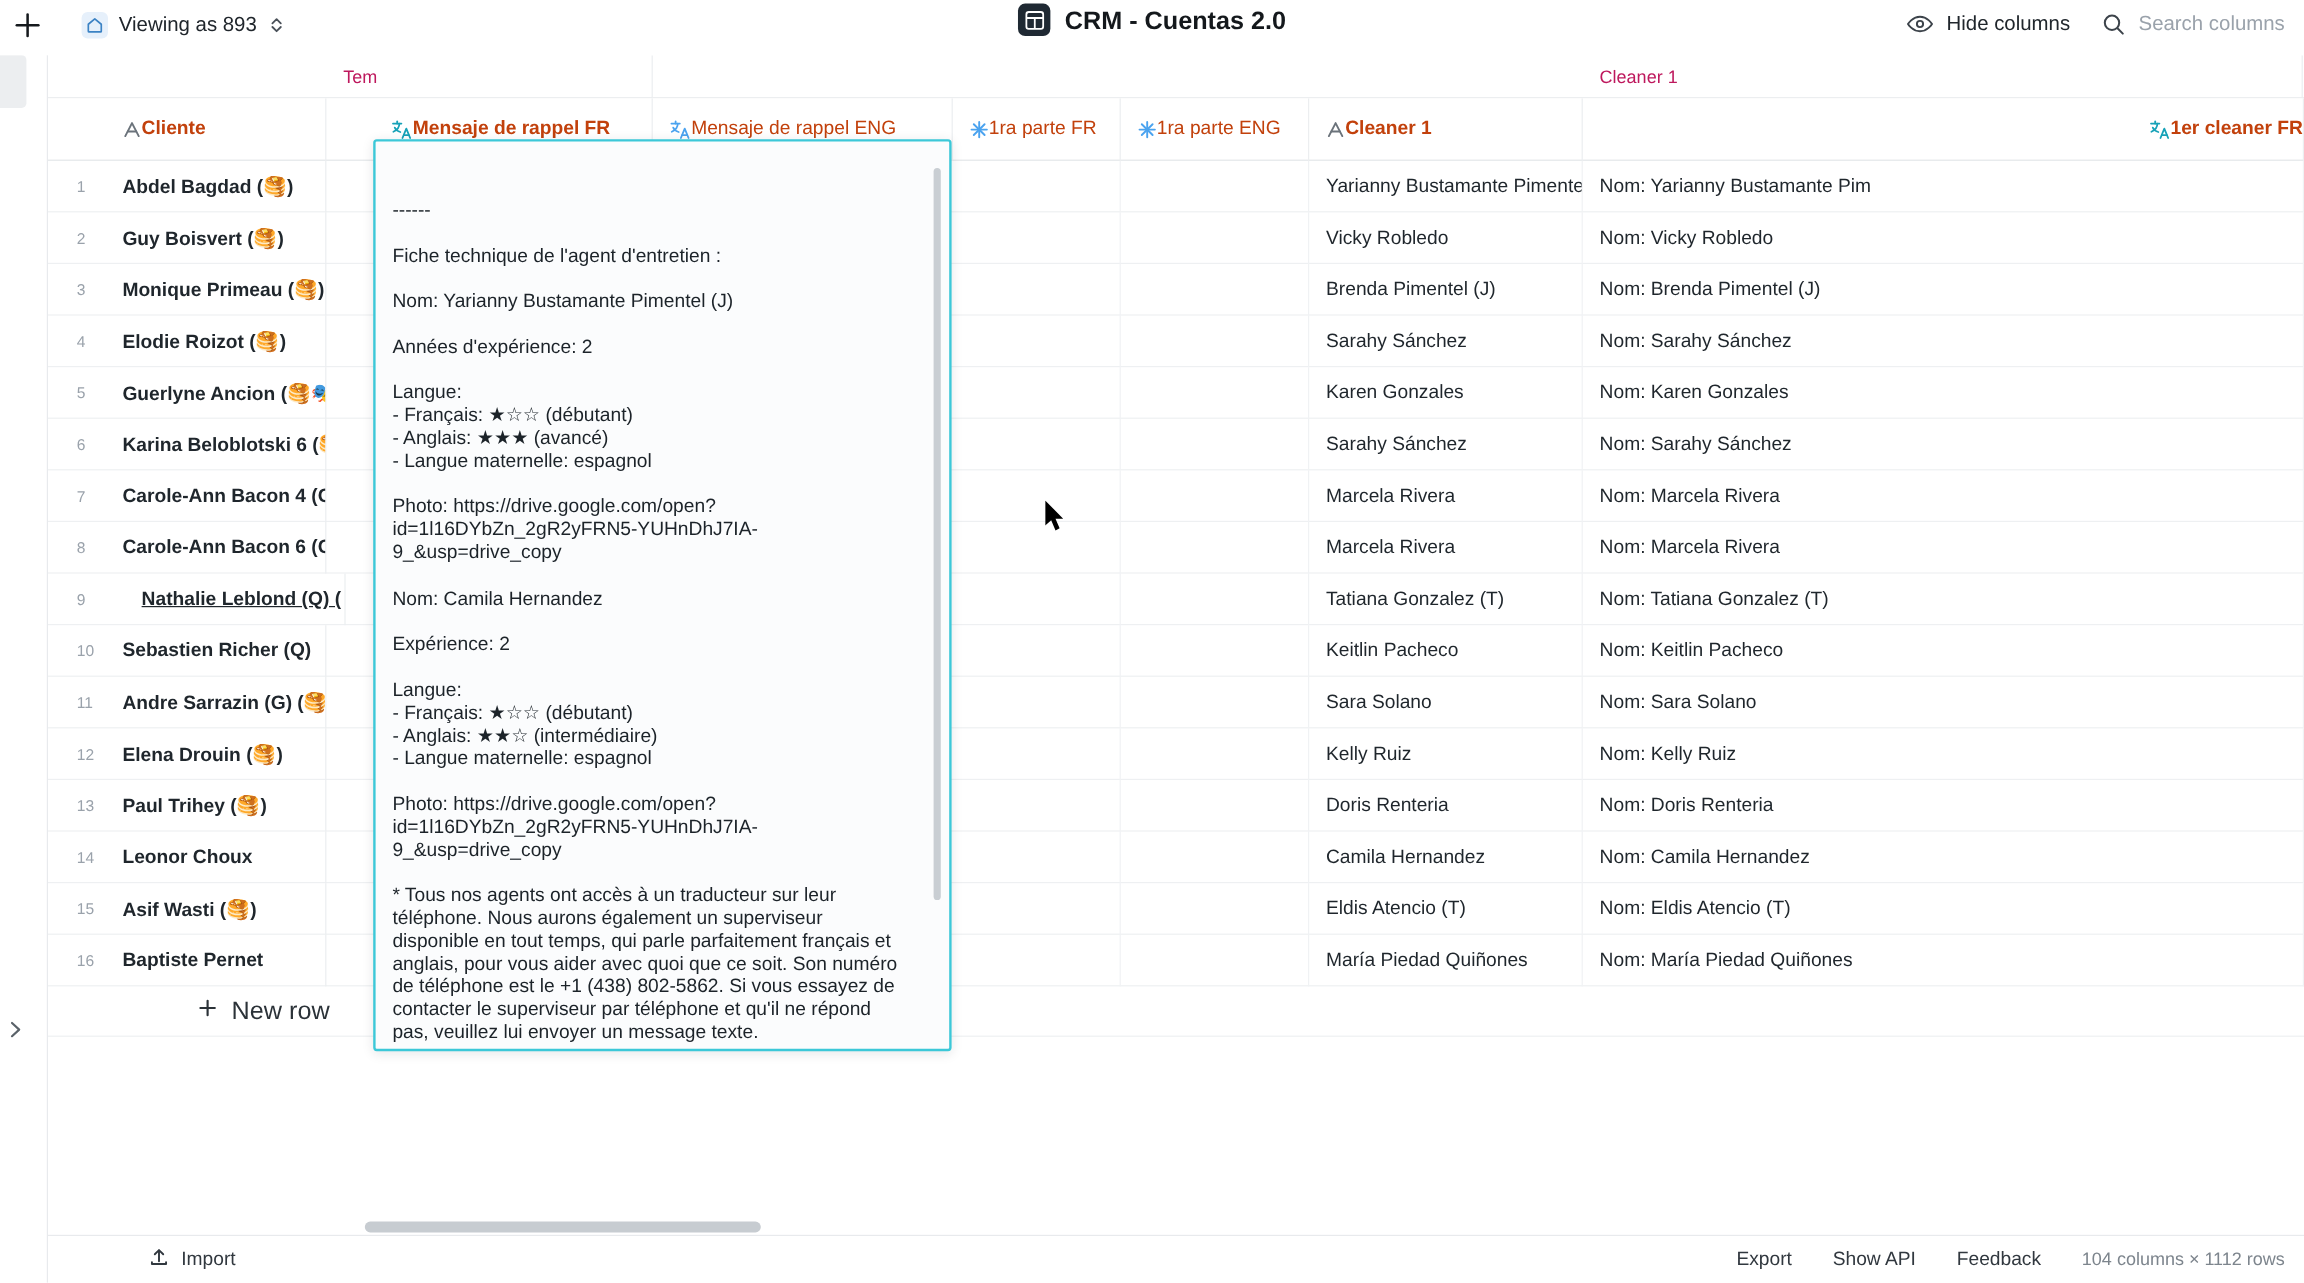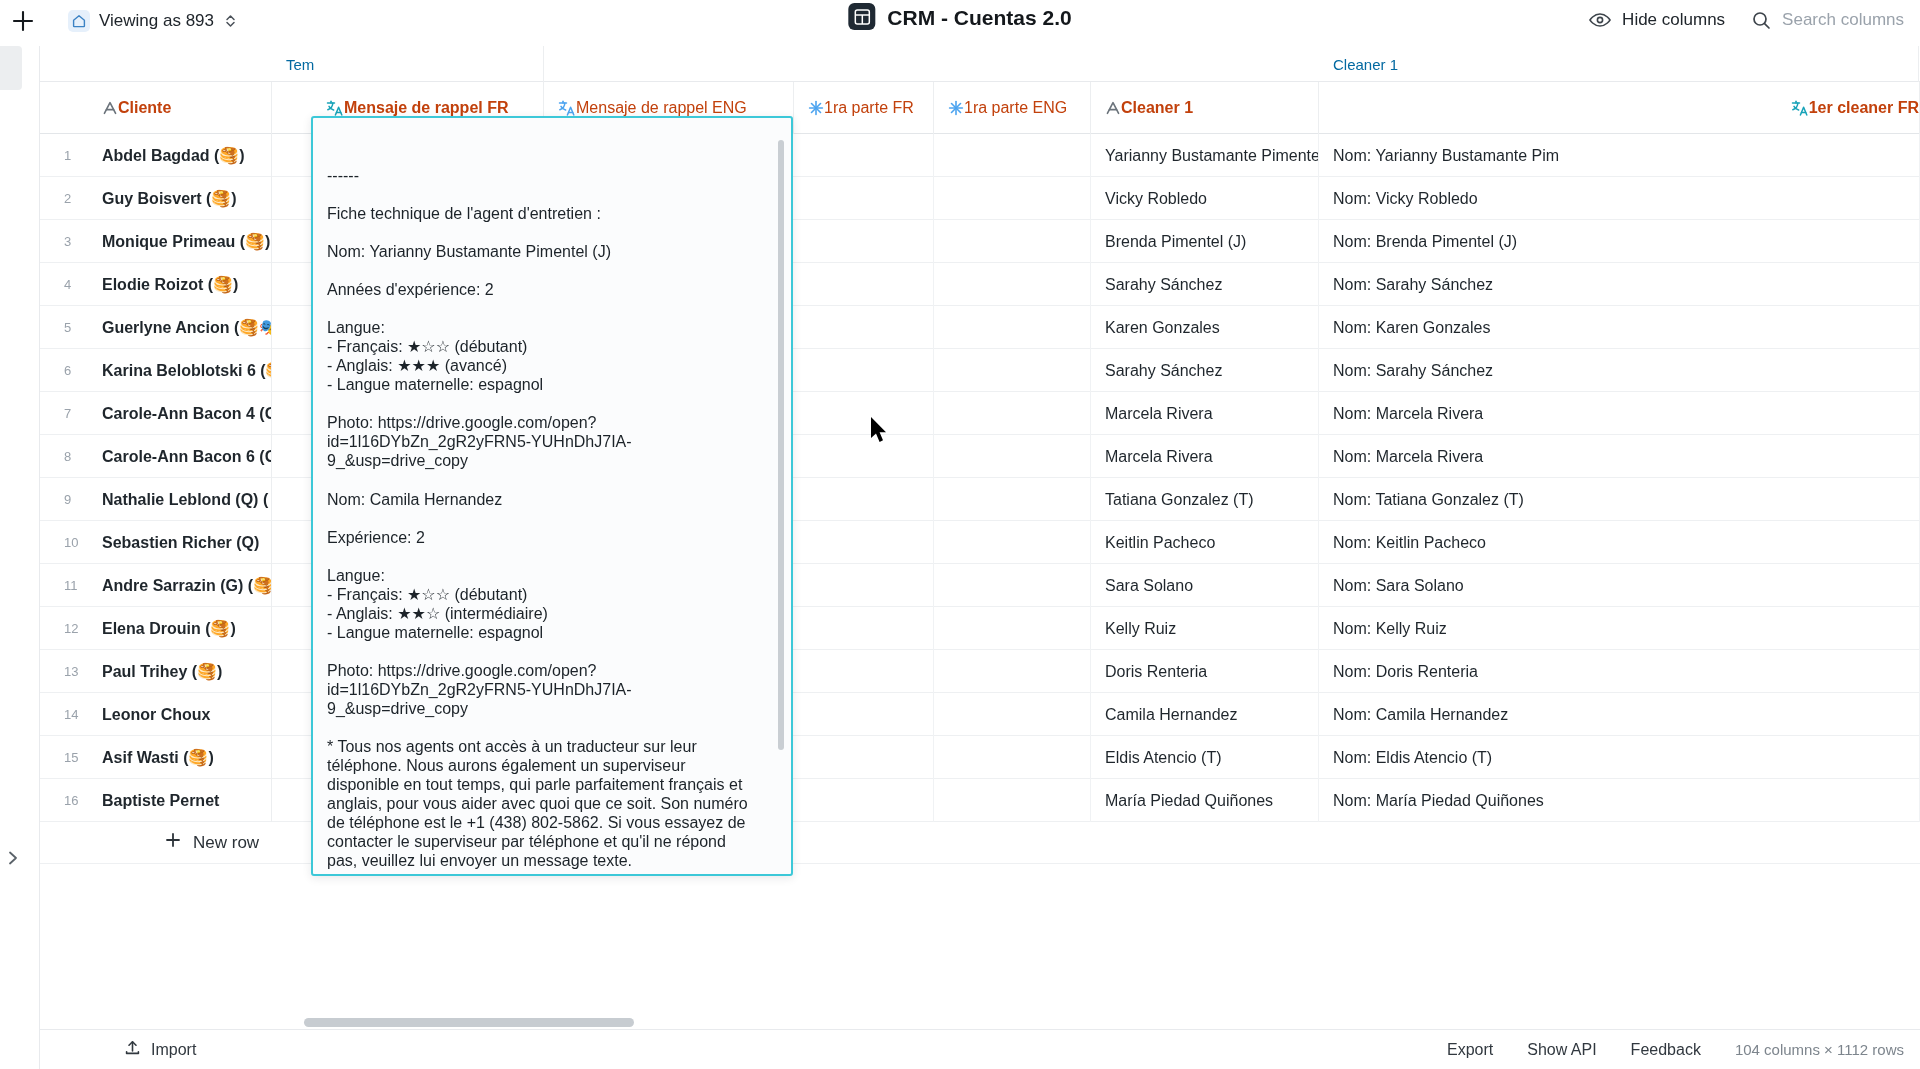--- a/index.html
+++ b/index.html
@@ -102,21 +102,21 @@
   
   .group-row {
     position: relative; height: 36px;
     border-bottom: 1px solid #e8eaed;
     background: #ffffff;
   }
   .group-cell {
     position: absolute; top: 0; height: 36px;
     display: flex; align-items: center;
     padding-left: 14px;
-    font-size: 15px; color: #0369a1;
+    font-size: 15px; color: #be185d;
     border-right: 1px solid #eceef0;
   }
 
   
   .header-row {
     position: relative; height: 52px;
     border-bottom: 1px solid #e3e6e9;
     background: #ffffff;
   }
   .hcell {
@@ -155,21 +155,21 @@
     font-size: 13px; color: #9aa2ab; border-right: none;
   }
   .cell.client { font-weight: 700; padding-left: 62px; border-right: 1px solid #eceef0; }
   .cell.frag { color: #1f262c; font-size: 16px; padding-left: 2px; border-right: none; }
 
   
   .new-row {
     position: relative; height: 42px; border-bottom: 1px solid #eef0f2;
     display: flex; align-items: center;
     padding-left: 124px; gap: 11px;
-    font-size: 17px; color: #2b3238;
+    font-size: 21px; color: #2b3238;
   }
 
   
   .bottom-bar {
     position: absolute; left: 0; right: 0; bottom: 0; height: 40px;
     background: #ffffff;
     border-top: 1px solid #e8eaed;
     display: flex; align-items: center;
     font-size: 16px; color: #31383f; margin-top: 48px;
   }
@@ -455,21 +455,21 @@
           <div class="cell rownum" style="left: 0px; width: 62px;">8</div>
           <div class="cell client" style="left: 0px; width: 232px;">Carole-Ann Bacon 6 (C</div>
           <div class="cell frag" style="left: 272px; width: 48px;">ew?us</div>
           <div class="cell" style="left: 754px; width: 140px;"></div>
           <div class="cell" style="left: 894px; width: 157px;"></div>
           <div class="cell" style="left: 1051px; width: 228px;">Marcela Rivera</div>
           <div class="cell" style="left: 1279px; width: 601px;">Nom: Marcela Rivera</div>
         </div>
         <div class="row">
           <div class="cell rownum" style="left: 0px; width: 62px;">9</div>
-          <div class="cell client" style="left: 0px; width: 232px;">Nathalie Leblond (Q) (</div>
+          <div class="cell client" style="left: 16px; width: 232px; text-decoration: underline;">Nathalie Leblond (Q) (</div>
           <div class="cell frag" style="left: 272px; width: 48px;">ew?us</div>
           <div class="cell" style="left: 754px; width: 140px;"></div>
           <div class="cell" style="left: 894px; width: 157px;"></div>
           <div class="cell" style="left: 1051px; width: 228px;">Tatiana Gonzalez (T)</div>
           <div class="cell" style="left: 1279px; width: 601px;">Nom: Tatiana Gonzalez (T)</div>
         </div>
         <div class="row">
           <div class="cell rownum" style="left: 0px; width: 62px;">10</div>
           <div class="cell client" style="left: 0px; width: 232px;">Sebastien Richer (Q)</div>
           <div class="cell frag" style="left: 272px; width: 48px;">ew?us</div>

